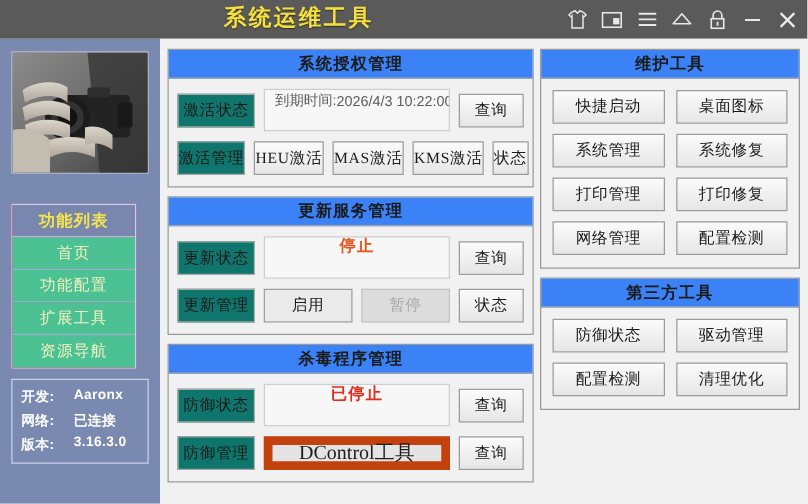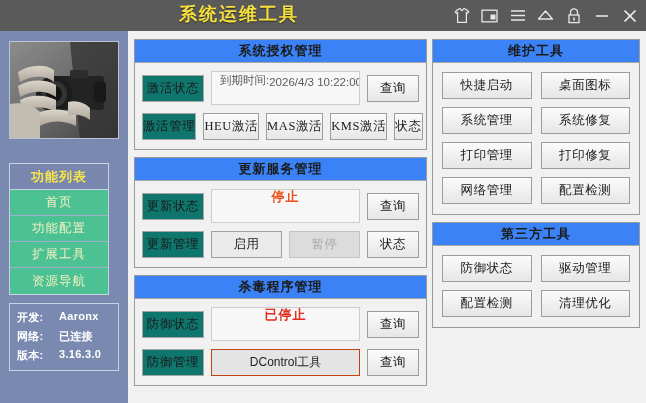--- a/index.html
+++ b/index.html
@@ -208,25 +208,25 @@
   .field .status-bad {
     color: #e22d1e;
     font-family: "Liberation Serif", serif;
     font-size: 13px;
     font-weight: bold;
     letter-spacing: 1px;
   }
   .field-btn {
     flex: 1;
     height: 27px;
-    border: 1px solid #c2410c;
+    border: 7px solid #c2410c;
     background: #e4e4e4;
     display: flex; align-items: center; justify-content: center;
-    font-family: Liberation Sans, sans-serif;
-    font-size: 12px;
+    font-family: Liberation Serif, serif;
+    font-size: 16px;
     color: #1d1d1d;
     cursor: pointer;
   }
 
   
   .grid2 {
     display: grid;
     grid-template-columns: 1fr 1fr;
     gap: 8px 9px;
     padding: 9px 9px 10px 9px;

